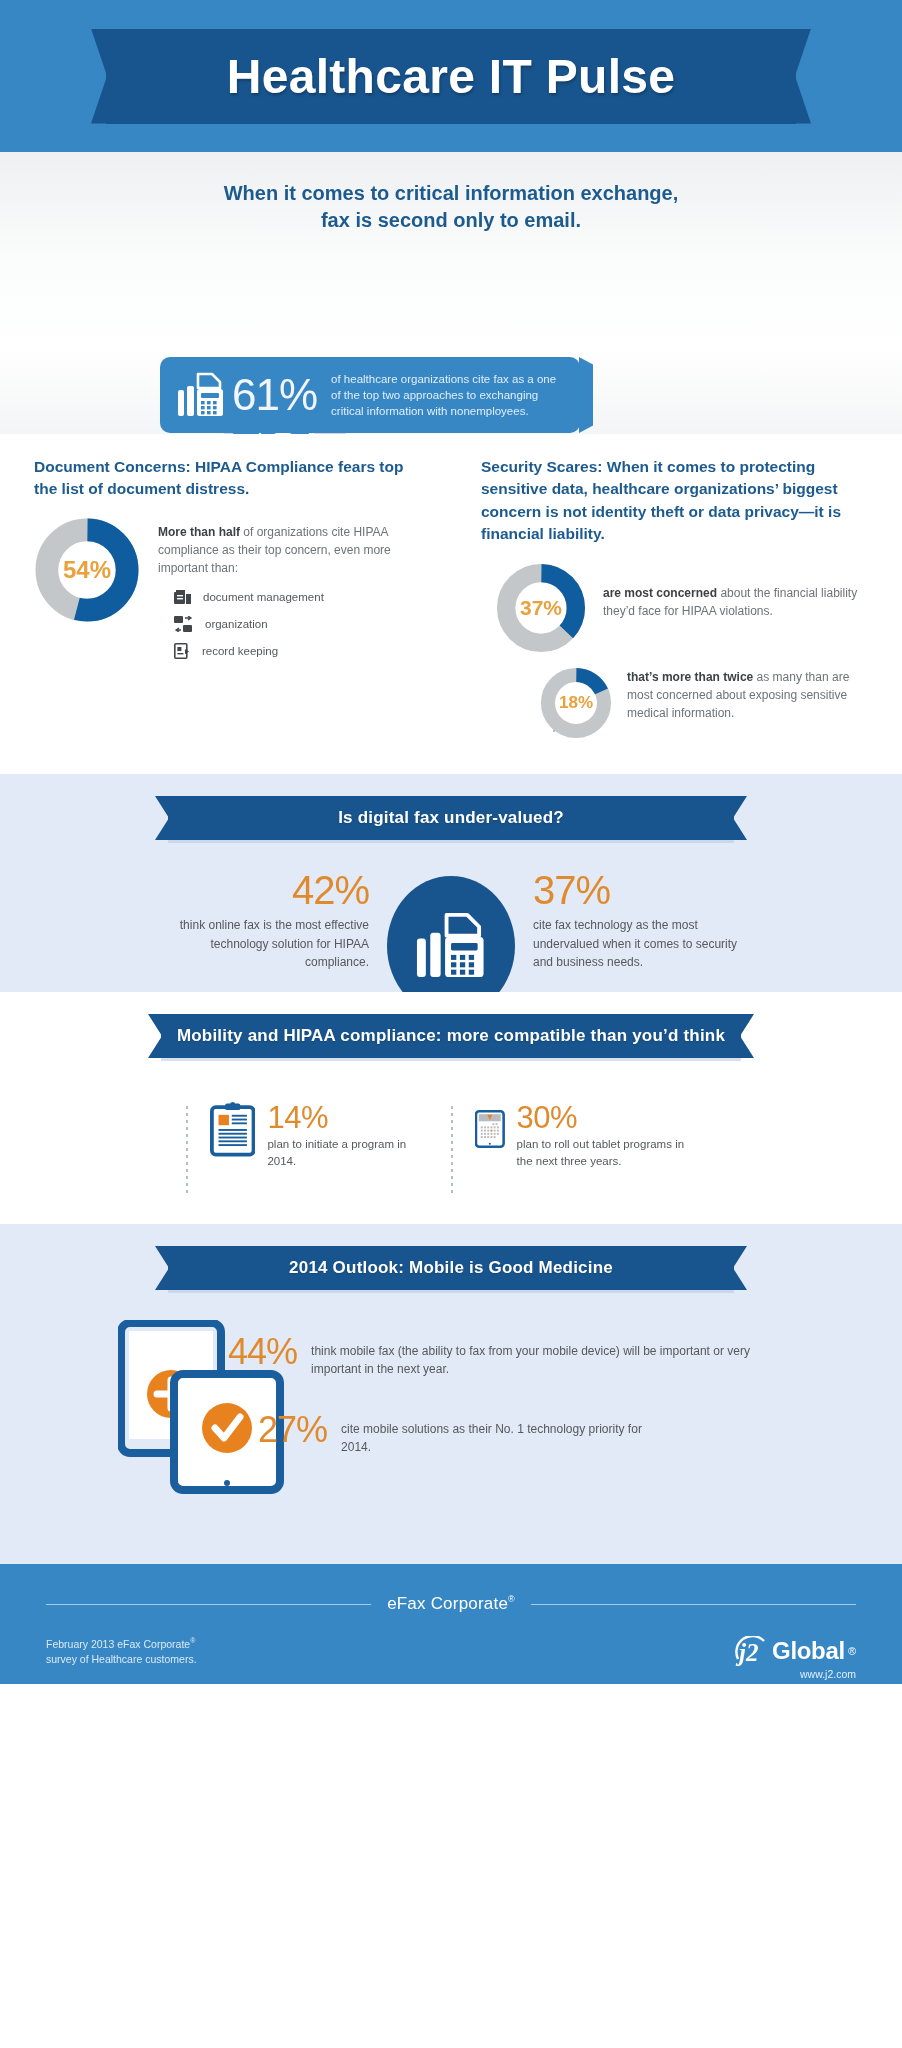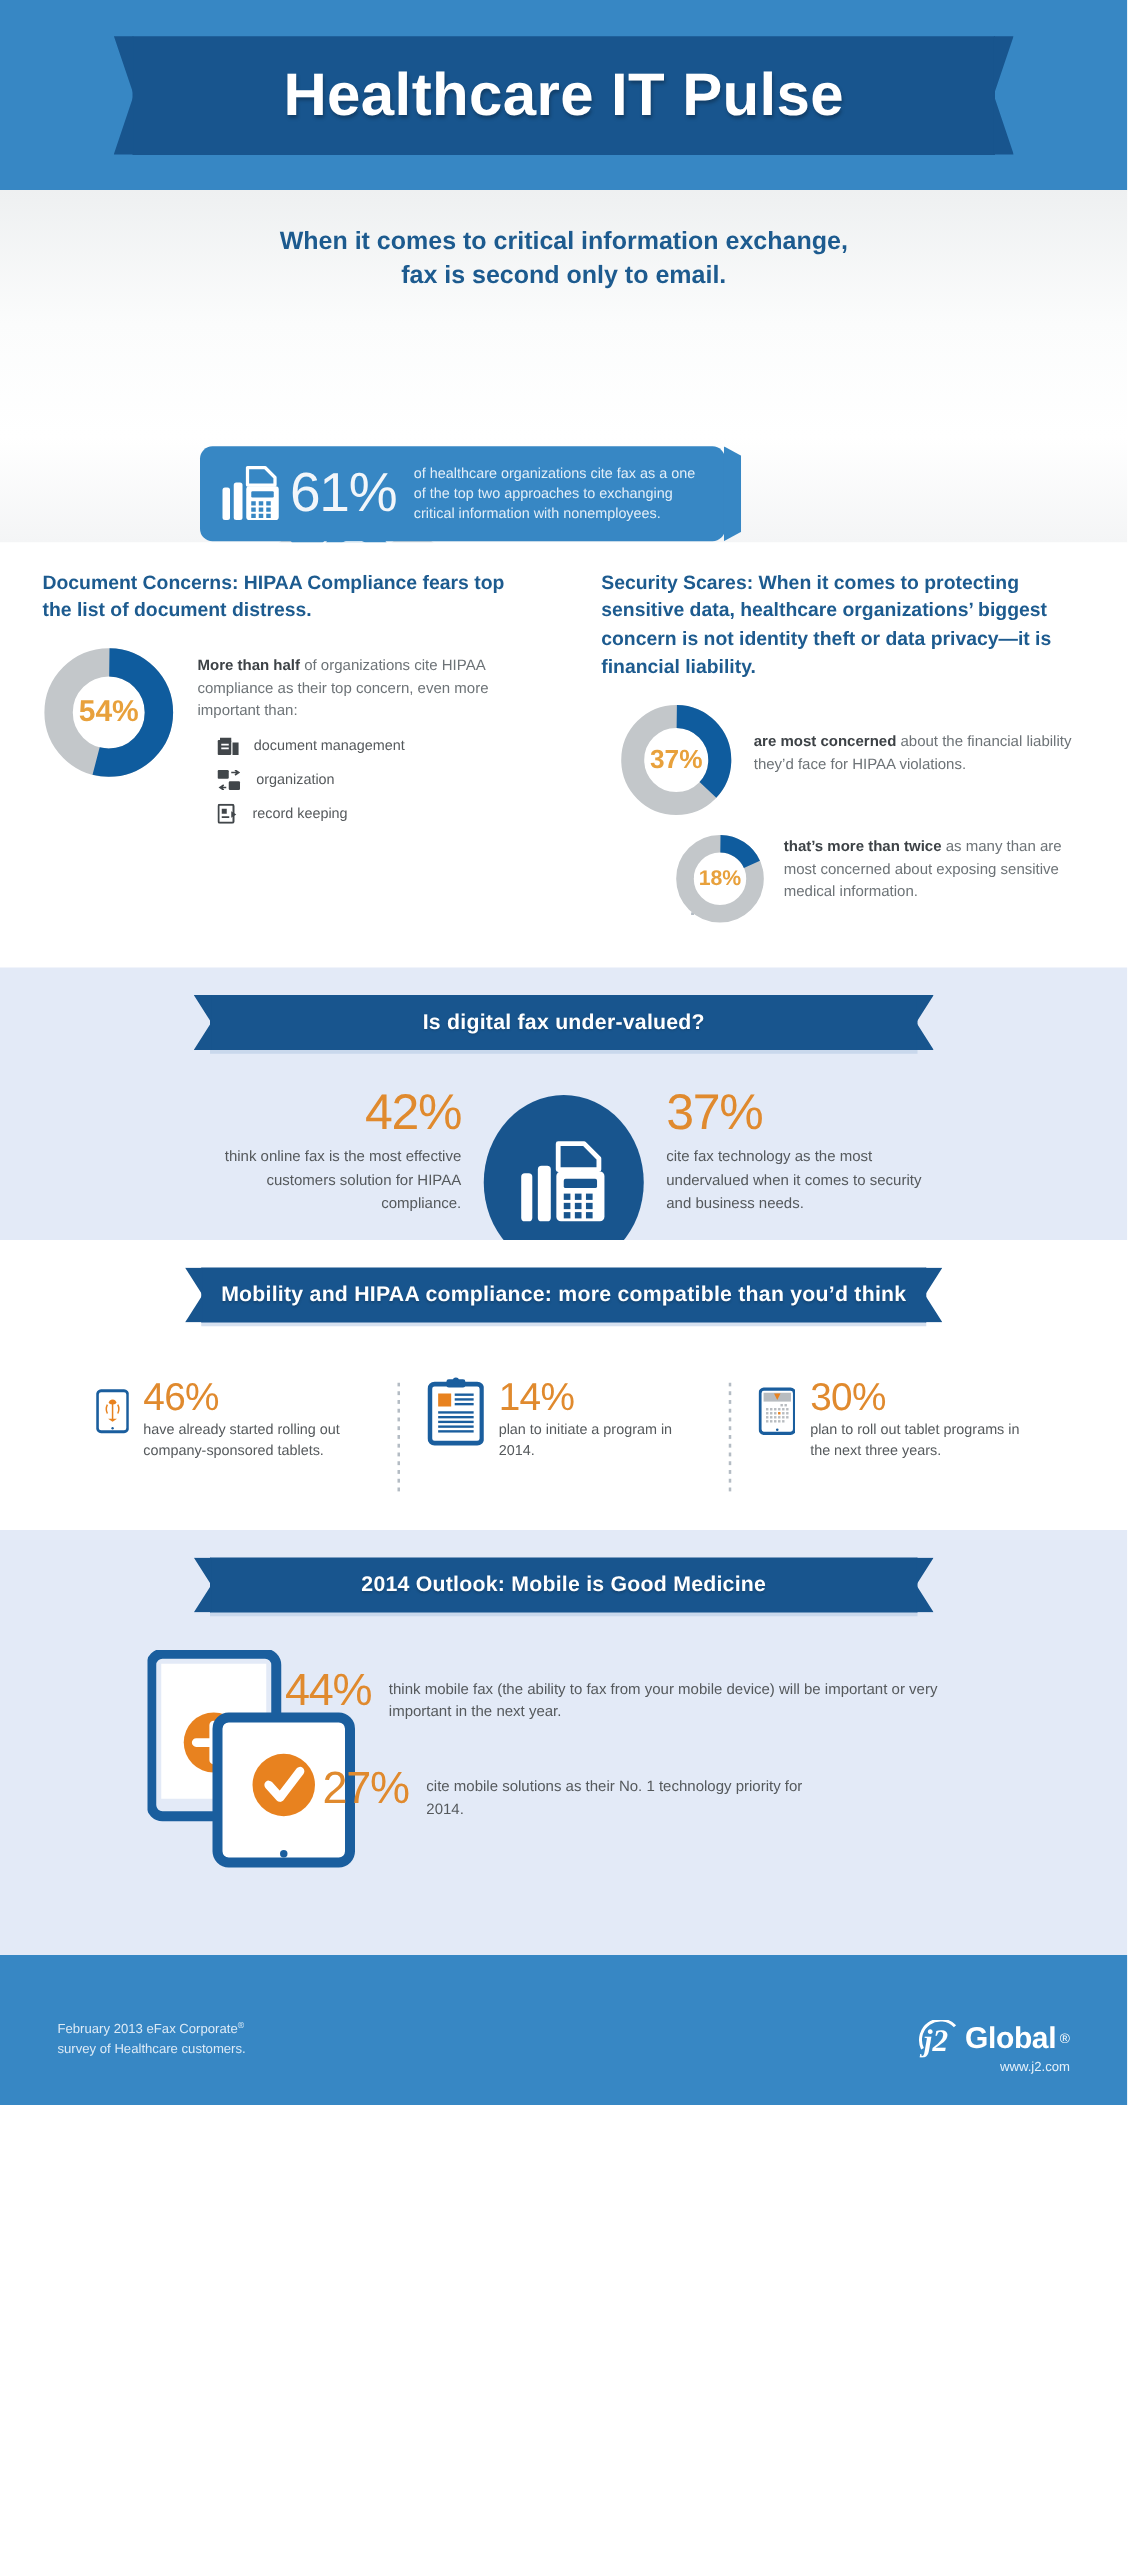--- a/index.html
+++ b/index.html
@@ -519,21 +519,21 @@
 
   <div class="band blue-bg" style="height:218px;">
     <div class="ribbon-wrap">
       <div class="ribbon">
         <span>Is digital fax under-valued?</span>
       </div>
     </div>
     <div class="sec-fax">
       <div class="fax-stat left">
         <div class="pct-orange">42%</div>
-        <p>think online fax is the most effective customers solution for HIPAA compliance.</p>
+        <p>think online fax is the most effective technology solution for HIPAA compliance.</p>
       </div>
       <div class="fax-oval">
         <svg width="74" height="74" viewBox="0 0 50 50">
           <rect x="2" y="20" width="6" height="26" rx="2" fill="#ffffff"></rect>
           <rect x="11" y="16" width="7" height="30" rx="2" fill="#ffffff"></rect>
           <path d="M22 4h14l8 8v6H22z" fill="none" stroke="#ffffff" stroke-width="2.6" stroke-linejoin="round"></path>
           <rect x="21" y="19" width="26" height="27" rx="2.5" fill="#ffffff"></rect>
           <g fill="#18558e">
             <rect x="25" y="23" width="18" height="5" rx="1"></rect>
             <rect x="25" y="31" width="3.6" height="3.4"></rect>
@@ -555,37 +555,20 @@
     </div>
   </div>
 
   <div class="band white-bg" style="height:232px;">
     <div class="ribbon-wrap">
       <div class="ribbon wide">
         <span>Mobility and HIPAA compliance: more compatible than you’d think</span>
       </div>
     </div>
     <div class="sec-mobility">
-      <div class="mob-item">
-        <svg width="44" height="58" viewBox="0 0 44 58">
-          <rect x="1.5" y="1.5" width="41" height="55" rx="5" fill="none" stroke="#1a5e9e" stroke-width="4"></rect>
-          <rect x="6" y="6" width="32" height="42" fill="#ffffff"></rect>
-          <circle cx="22" cy="52" r="1.6" fill="#1a5e9e"></circle>
-          <g fill="#e8821f">
-            <rect x="21" y="16" width="2" height="24" rx="1"></rect>
-            <path d="M22 13c-3 0-5 2-5 4s2 3 5 3 5-1 5-3-2-4-5-4z"></path>
-            <path d="M15 20c-2 4-2 8 0 12M29 20c2 4 2 8 0 12" stroke="#e8821f" stroke-width="2" fill="none"></path>
-            <path d="M16 39h12l-6 4z"></path>
-          </g>
-        </svg>
-        <div class="mob-txt">
-          <div class="mob-pct">46%</div>
-          <div class="mob-desc">have already started rolling out company-sponsored tablets.</div>
-        </div>
-      </div>
 
       <div class="mob-sep"></div>
 
       <div class="mob-item">
         <svg width="48" height="58" viewBox="0 0 48 58">
           <rect x="2" y="6" width="44" height="50" rx="4" fill="none" stroke="#1a5e9e" stroke-width="4"></rect>
           <rect x="16" y="2" width="16" height="7" rx="2" fill="#1a5e9e"></rect>
           <circle cx="24" cy="3" r="2.6" fill="#1a5e9e"></circle>
           <rect x="9" y="14" width="11" height="11" fill="#e8821f"></rect>
           <g fill="#1a5e9e">
@@ -680,20 +663,25 @@
       </div>
 
       <div class="out-row b">
         <div class="out-pct">27%</div>
         <div class="out-desc" style="width:330px;">cite mobile solutions as their No. 1 technology priority for 2014.</div>
       </div>
     </div>
   </div>
 
   <div class="footer">
+    <div class="foot-rule">
+      <div class="line"></div>
+      <div class="brand"><span>eFax Corporate</span><sup>®</sup></div>
+      <div class="line"></div>
+    </div>
     <div class="foot-body">
       <div class="foot-note">
         <div><span>February 2013 eFax Corporate</span><sup>®</sup></div>
         <div>survey of Healthcare customers.</div>
       </div>
       <div class="j2">
         <div class="j2-main">
           <svg width="34" height="30" viewBox="0 0 34 30">
             <path d="M3 23a16 16 0 0 1 26-18" fill="none" stroke="#ffffff" stroke-width="2.4"></path>
             <text x="4" y="25" font-family="Liberation Serif, serif" font-size="25" font-style="italic" font-weight="bold" fill="#ffffff">j2</text>

